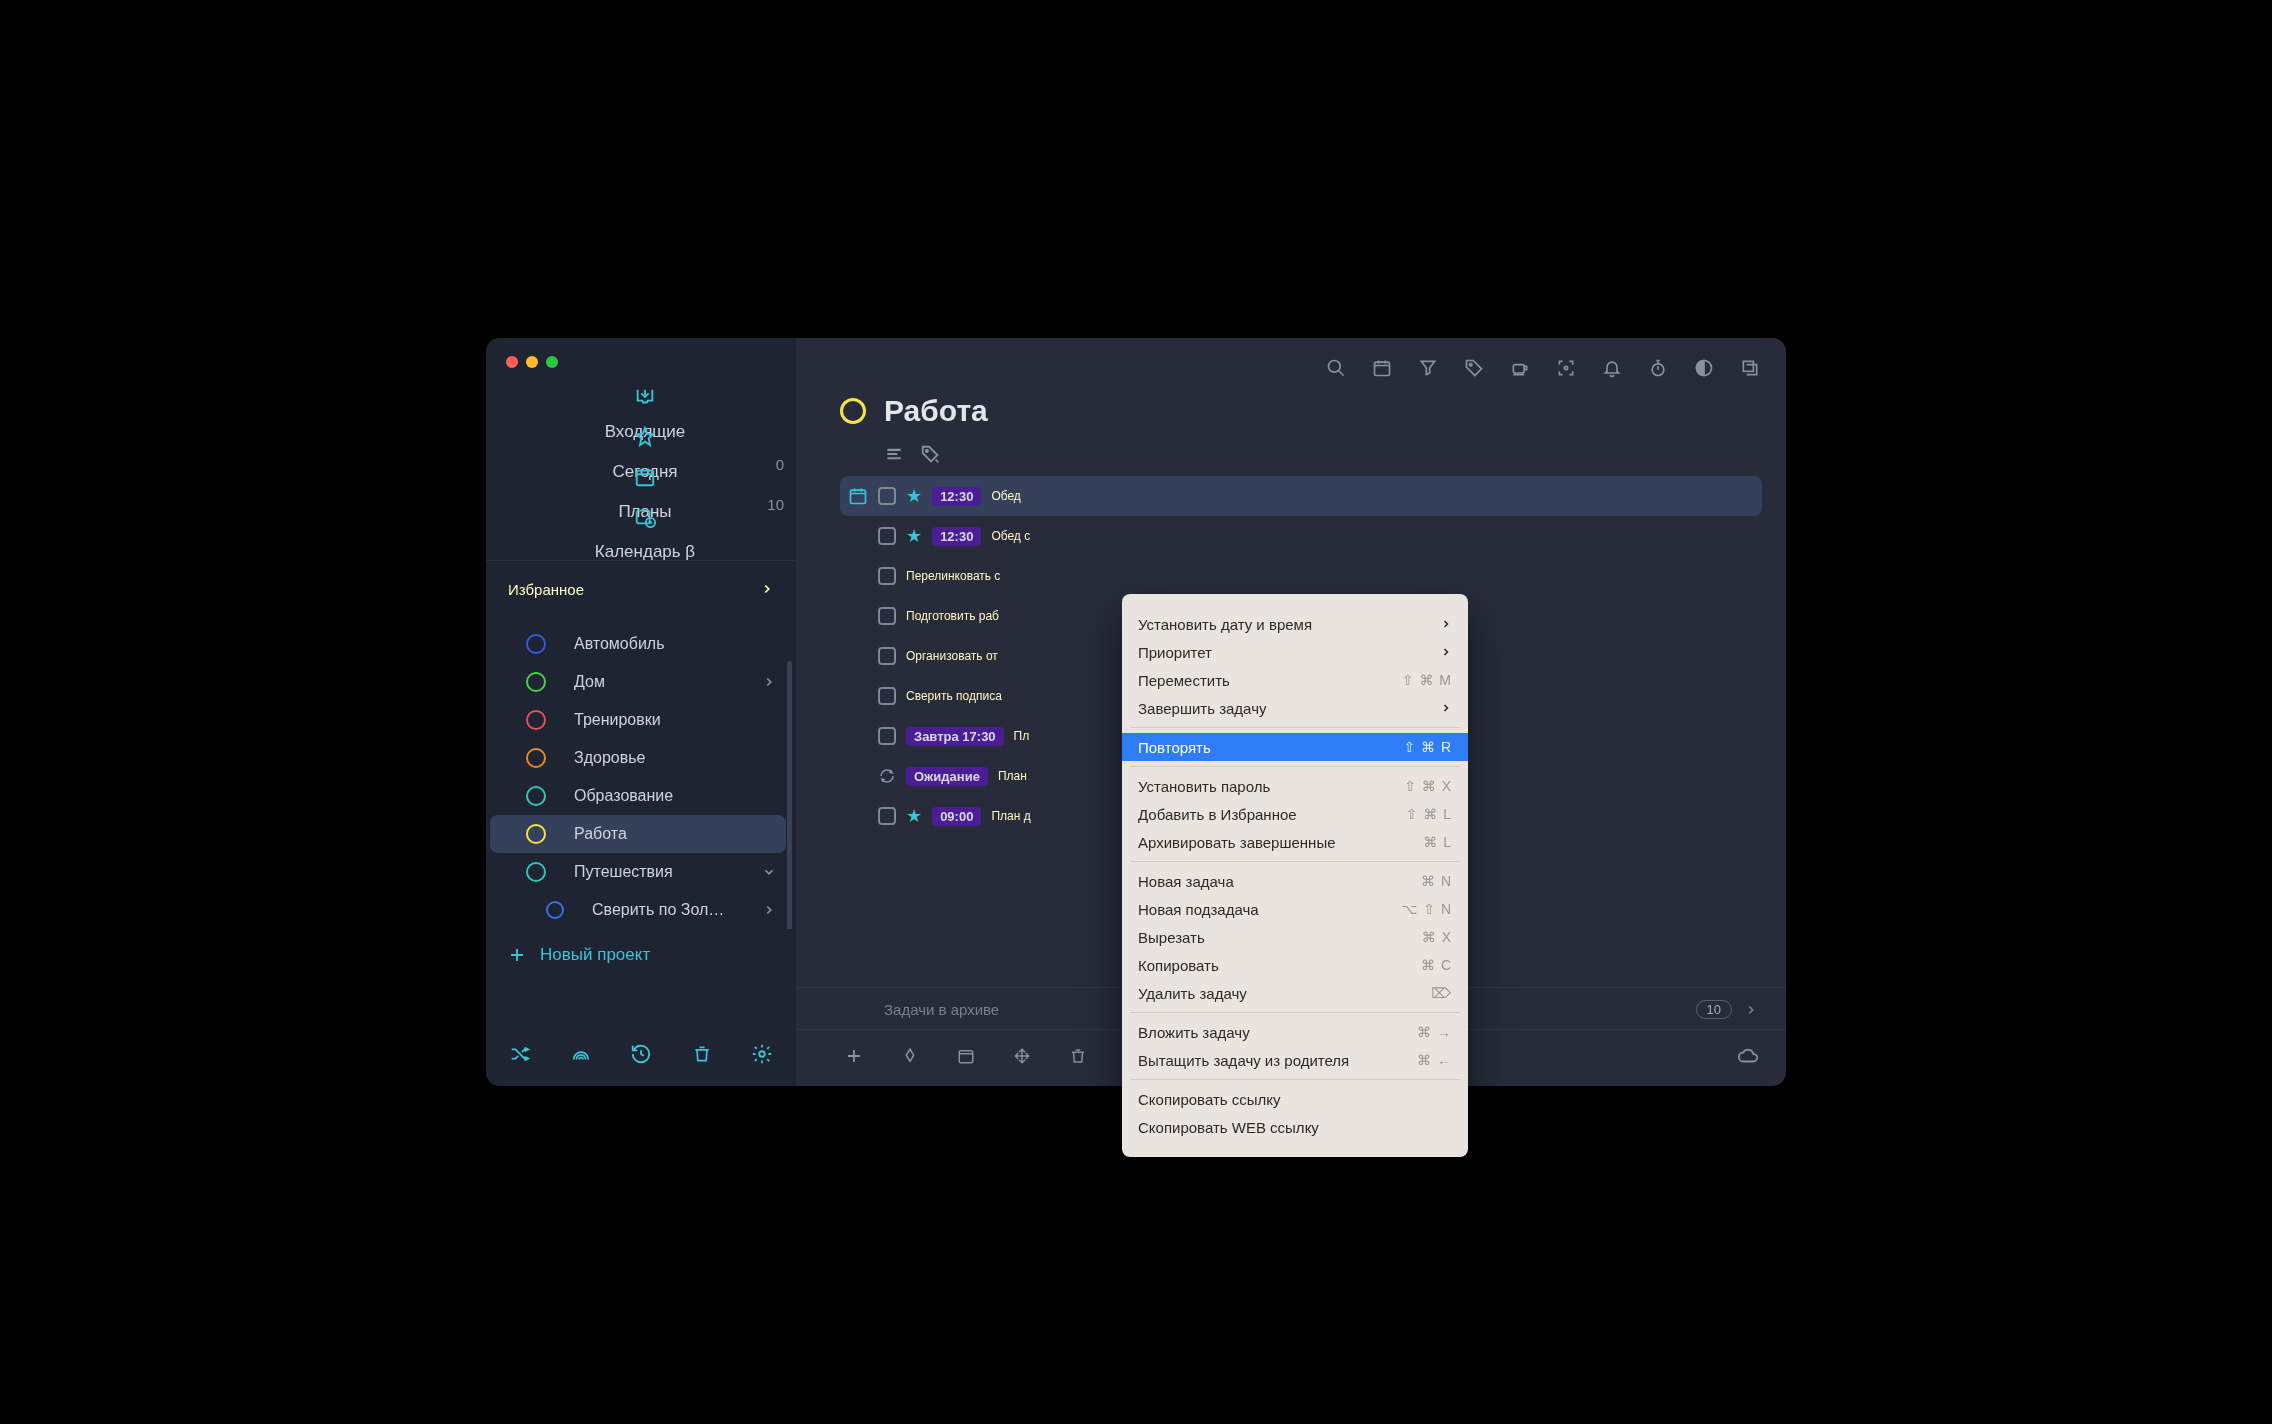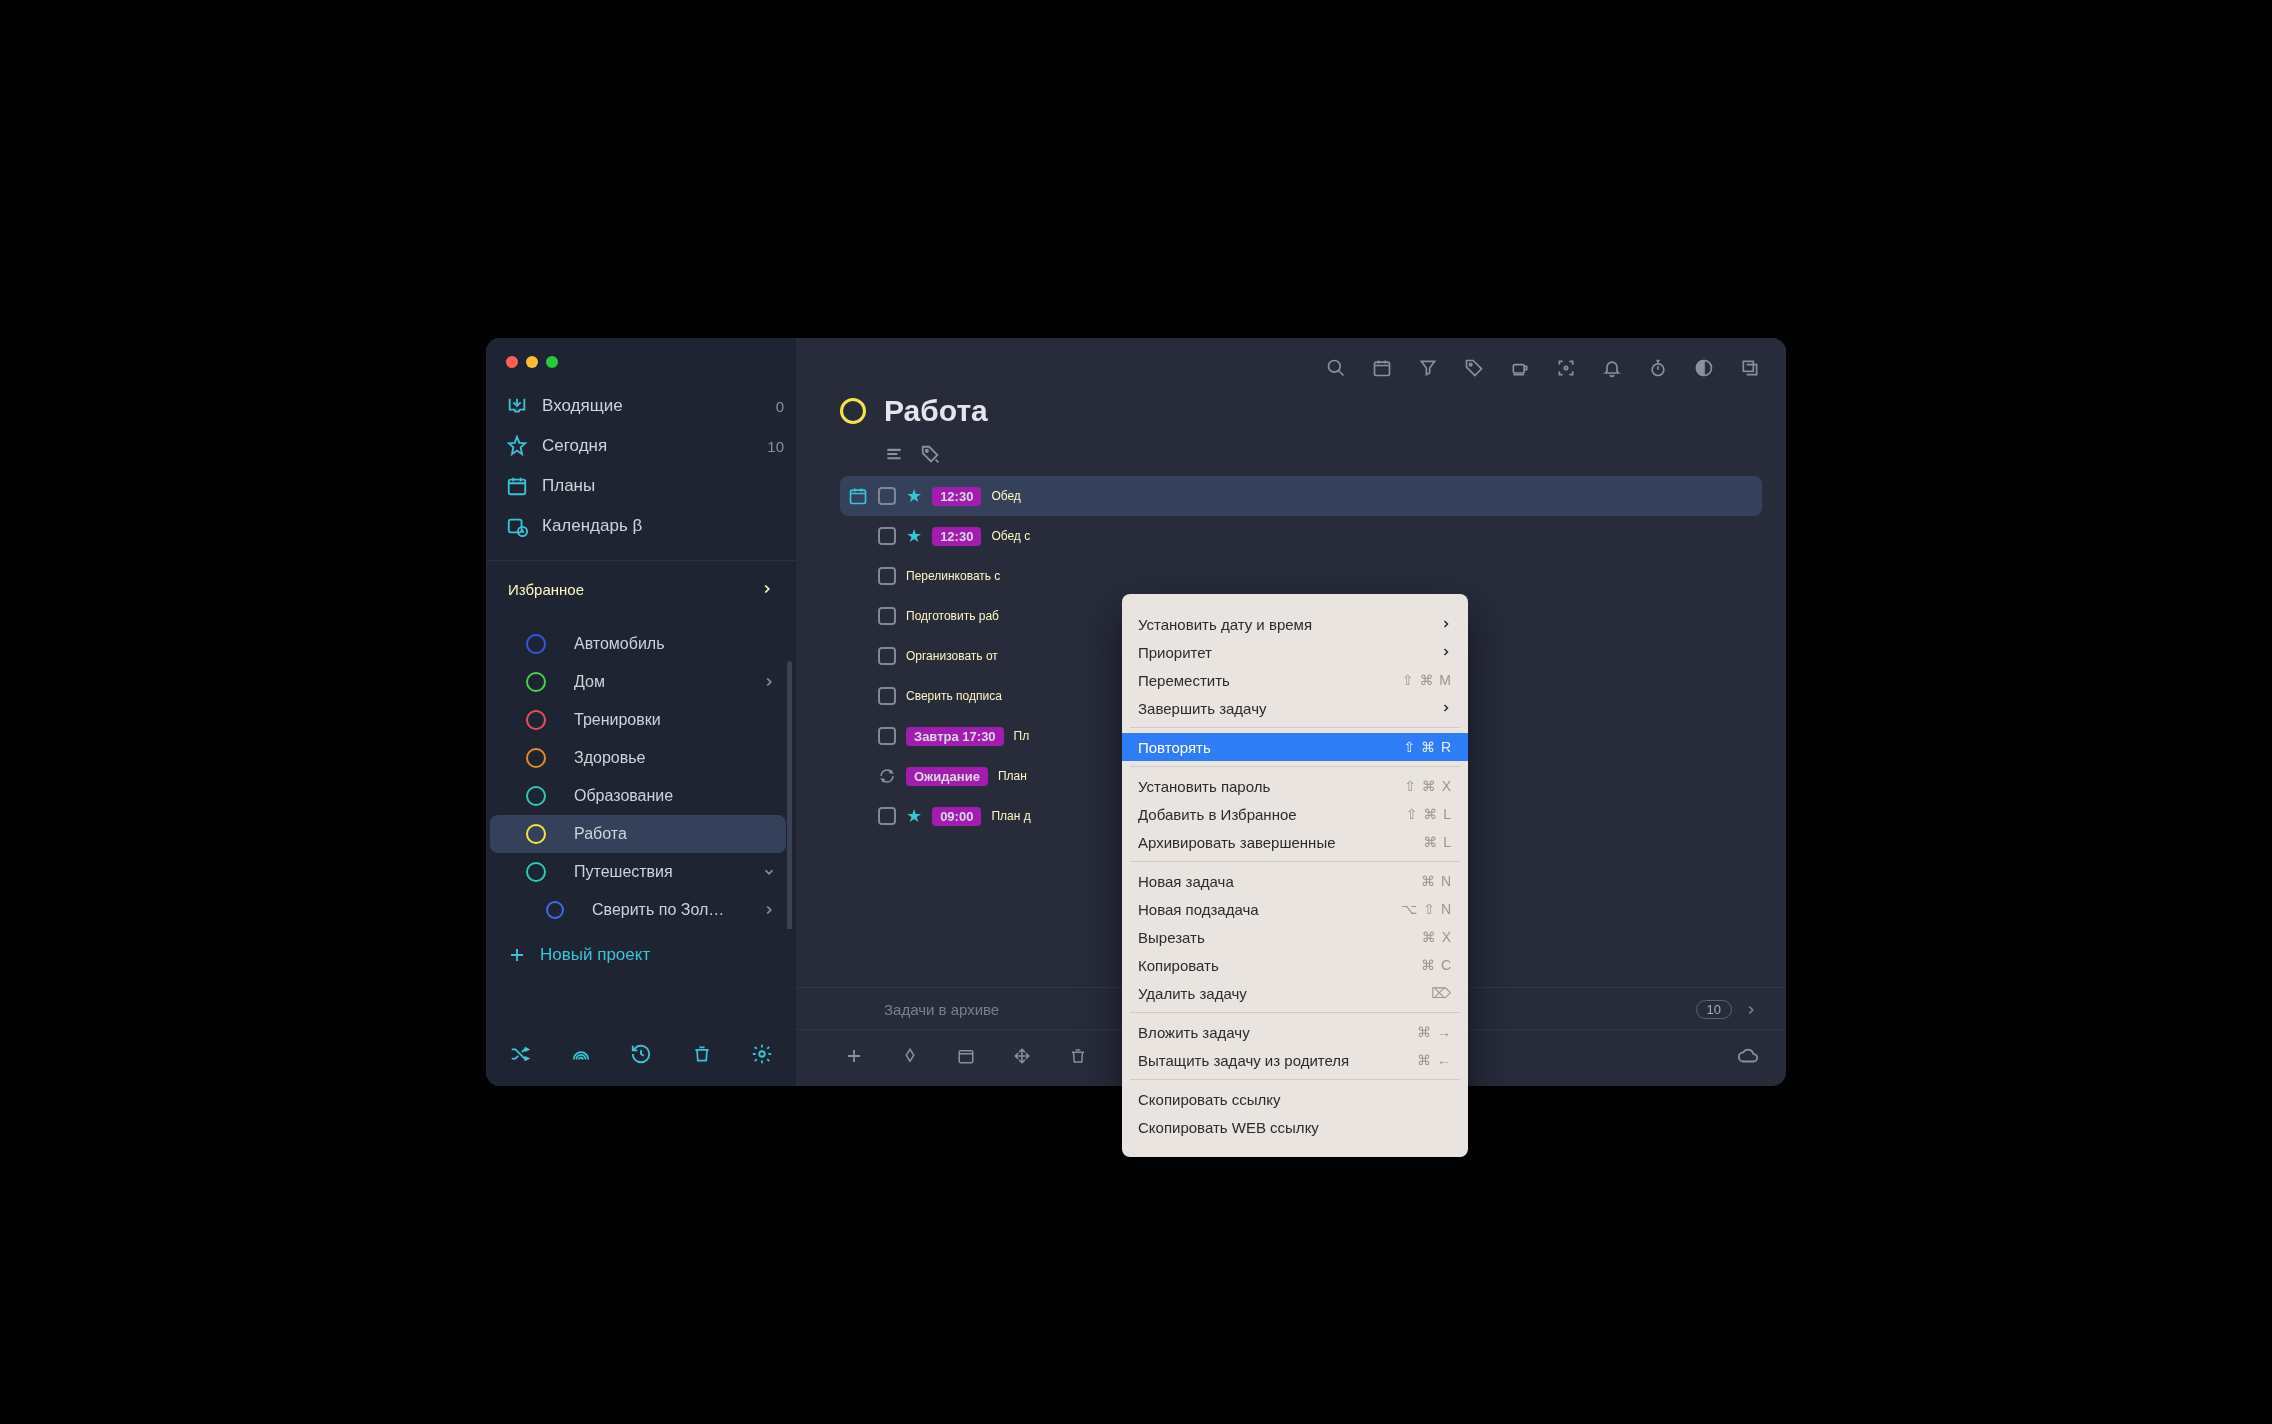--- a/index.html
+++ b/index.html
@@ -7,21 +7,21 @@
 
 .window { width: 1300px; height: 748px; background: #1f2432; border-radius: 14px; display: flex; overflow: visible; position: relative; box-shadow: 0 30px 80px rgba(0,0,0,.5); }
 .sidebar { width: 310px; background: #1f2432; border-radius: 14px 0 0 14px; display:flex; flex-direction:column; }
 .main { flex: 1; background: #272b3a; border-radius: 0 14px 14px 0; display:flex; flex-direction:column; position:relative;}
 
 .traffic { display:flex; gap:8px; padding:18px 0 0 20px; }
 .dot { width:12px; height:12px; border-radius:50%; }
 .dot.red{background:#ff5f57;} .dot.yel{background:#febc2e;} .dot.grn{background:#28c840;}
 
 .nav { padding: 18px 12px 14px 20px; }
-.nav-item { display:flex; align-items:center; gap:14px; height:40px; font-size:17px; color:#cfd3da; cursor:pointer;}
+.nav-item { display:flex; align-items:center; gap:14px; height:40px; font-size:17px; color:#cfd3da; cursor:pointer;flex-direction:column;}
 .nav-item .ic { width:22px; height:22px; display:flex; align-items:center; justify-content:center; }
 .nav-item .cnt { margin-left:auto; color:#8a90a0; font-size:15px;}
 .cyan{color:#39c5d8;}
 
 .section { padding: 14px 22px; border-top:1px solid #2b3040;}
 .section-head { display:flex; align-items:center; color:#fef9c3; font-size:15px; height:28px;}
 .section-head .chev { margin-left:auto;}
 
 .projects { padding:8px 10px 0 4px; overflow-y:auto; flex: 0 1 auto; position:relative;}
 .proj { display:flex; align-items:center; gap:28px; height:38px; padding:0 10px 0 36px; color:#cfd3da; font-size:16px; border-radius:8px; cursor:pointer; position:relative;}
@@ -48,21 +48,21 @@
 .subttl { padding: 8px 0 0 88px; color:#78808f; font-size:15px;}
 
 .filter-row { padding: 16px 0 4px 88px; display:flex; gap:16px; color:#8a90a0;}
 
 .tasks { padding: 6px 24px 0 44px; flex:1; overflow:hidden;}
 .task-row { display:flex; align-items:center; gap:10px; height:40px; border-radius:8px; padding:0 8px;}
 .task-row.selected { background:#35415a;}
 .cal-ic { width:20px; height:20px; color:#39c5d8;}
 .chk { width:18px; height:18px; border:2px solid #808797; border-radius:4px; flex:none;}
 .star { color:#39c5d8; font-size:18px; flex:none;}
-.badge { background:#a21caf; color:#d6dae2; font-size:13px; font-weight:600; padding:2px 8px; border-radius:4px; flex:none;}
+.badge { background:#4c1d95; color:#d6dae2; font-size:13px; font-weight:600; padding:2px 8px; border-radius:4px; flex:none;}
 .task-title { color:#fef9c3; font-size:12px; white-space:nowrap; overflow:hidden; text-overflow:ellipsis;}
 .repeat { color:#8a90a0; font-size:18px;}
 
 .archive-row { display:flex; align-items:center; padding: 12px 28px 10px 88px; color:#78808f; font-size:15px; border-top:1px solid #303646; margin-top:10px;}
 .arc-count { margin-left:auto; border:1px solid #5a6172; border-radius:14px; padding:1px 10px; font-size:13px; color:#a8adba; margin-right:12px;}
 .archive-chev { color:#78808f;}
 
 .main-bottom { display:flex; gap:28px; padding:12px 24px 16px 44px; color:#8a90a0; border-top:1px solid #303646;}
 .main-bottom .rt { margin-left:auto;}
 

